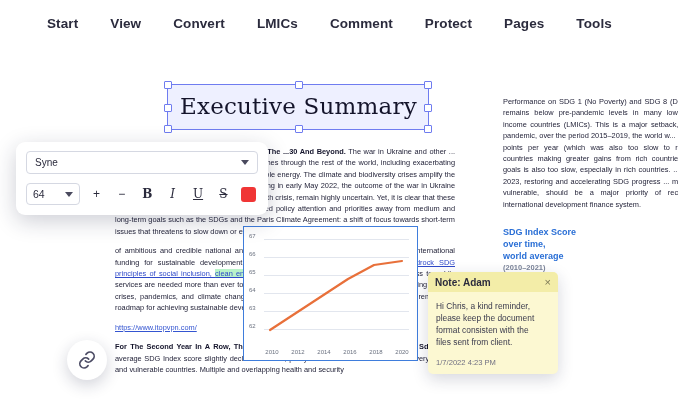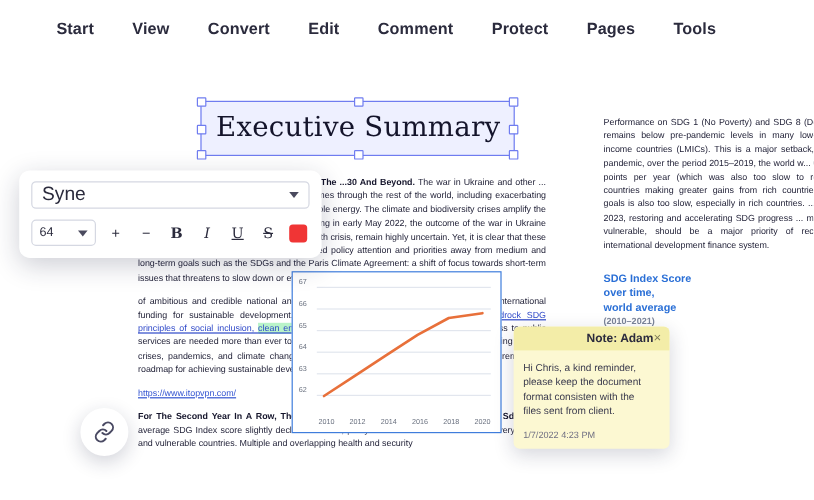--- a/index.html
+++ b/index.html
@@ -188,21 +188,21 @@
   }
   .font-select {
     width: 232px;
     height: 23px;
     border: 1px solid #d5d8e2;
     border-radius: 4px;
     display: flex;
     align-items: center;
     padding: 0 8px;
     box-sizing: border-box;
-    font-size: 16px;
+    font-size: 10px;
     color: #2b2b3d;
     justify-content: space-between;
     background: #fff;
   }
   .caret {
     width: 0; height: 0;
     border-left: 4px solid transparent;
     border-right: 4px solid transparent;
     border-top: 5px solid #4a4a5e;
   }
@@ -280,21 +280,21 @@
     border-radius: 5px;
     box-shadow: 0 5px 16px rgba(26,32,64,.18);
     z-index: 58;
     overflow: hidden;
   }
   .note-head {
     background: #f3eda8;
     height: 20px;
     display: flex;
     align-items: center;
-    justify-content: flex-end;
+    justify-content: space-between;
     padding: 0 7px;
     box-sizing: border-box;
   }
   .note-title {
     font-size: 10px;
     font-weight: bold;
     color: #2b2b3d;
   }
   .note-close {
     font-size: 11px;
@@ -314,21 +314,21 @@
     color: #6f6f82;
   }
 </style>
 </head>
 <body>
 
 <div class="menubar">
   <div class="menu-item">Start</div>
   <div class="menu-item">View</div>
   <div class="menu-item">Convert</div>
-  <div class="menu-item">Edit</div>
+  <div class="menu-item">LMICs</div>
   <div class="menu-item">Comment</div>
   <div class="menu-item">Protect</div>
   <div class="menu-item">Pages</div>
   <div class="menu-item">Tools</div>
 </div>
 
 <div class="page">
 
   <div class="doc-col-left">
 

